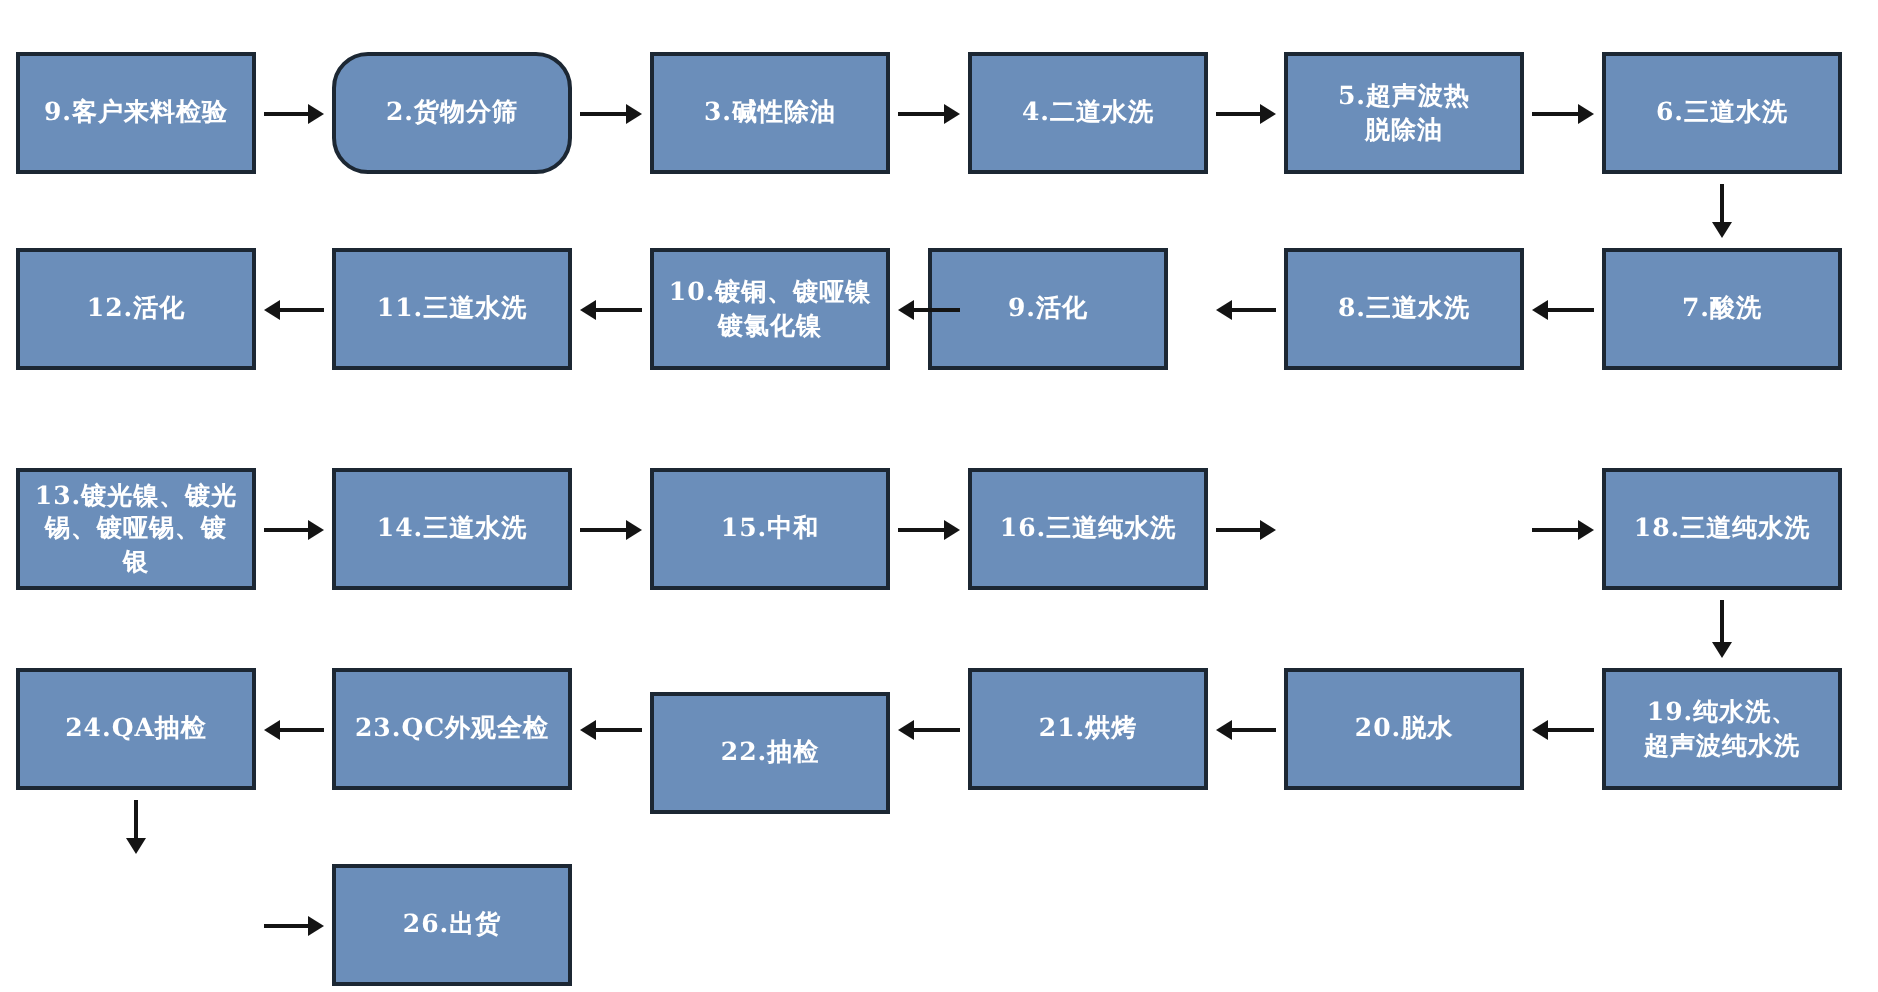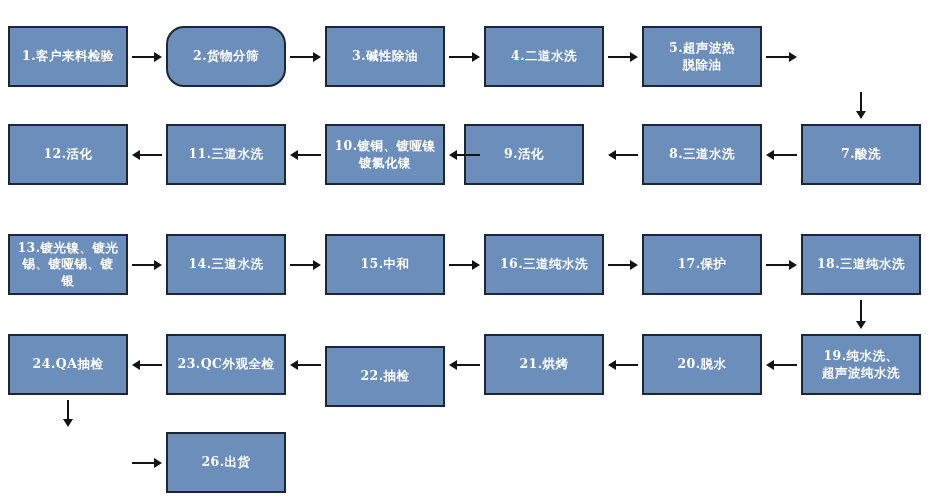--- a/index.html
+++ b/index.html
@@ -50,40 +50,40 @@
   .arr.v::after{
     content:"";position:absolute;bottom:0;left:1px;width:0;height:0;
     border-top:8px solid var(--arrow);
     border-left:5px solid transparent;border-right:5px solid transparent;
   }
 </style>
 </head>
 <body>
 
 <div class="canvas" id="canvas">
-    <div class="node" style="left: 8px; top: 26px;">1.客户来料检验</div>
+    <div class="node" style="left: 8px; top: 26px;">9.客户来料检验</div>
     <div class="node" style="left: 166px; top: 26px; border-radius: 18px;">2.货物分筛</div>
     <div class="node" style="left: 325px; top: 26px;">3.碱性除油</div>
     <div class="node" style="left: 484px; top: 26px;">4.二道水洗</div>
     <div class="node" style="left: 642px; top: 26px;">5.超声波热
 脱除油</div>
+    <div class="node" style="left: 801px; top: 26px;">6.三道水洗</div>
     <div class="node" style="left: 801px; top: 124px;">7.酸洗</div>
     <div class="node" style="left: 642px; top: 124px;">8.三道水洗</div>
     <div class="node" style="left: 464px; top: 124px;">9.活化</div>
     <div class="node" style="left: 325px; top: 124px;">10.镀铜、镀哑镍
 镀氯化镍</div>
     <div class="node" style="left: 166px; top: 124px;">11.三道水洗</div>
     <div class="node" style="left: 8px; top: 124px;">12.活化</div>
     <div class="node" style="left: 8px; top: 234px;">13.镀光镍、镀光
 锡、镀哑锡、镀
 银</div>
     <div class="node" style="left: 166px; top: 234px;">14.三道水洗</div>
     <div class="node" style="left: 325px; top: 234px;">15.中和</div>
     <div class="node" style="left: 484px; top: 234px;">16.三道纯水洗</div>
-    <div class="node" style="left: 642px; top: 234px;">17.保护</div>
     <div class="node" style="left: 801px; top: 234px;">18.三道纯水洗</div>
     <div class="node" style="left: 801px; top: 334px;">19.纯水洗、
 超声波纯水洗</div>
     <div class="node" style="left: 642px; top: 334px;">20.脱水</div>
     <div class="node" style="left: 484px; top: 334px;">21.烘烤</div>
     <div class="node" style="left: 325px; top: 334px; margin-top: 12px;">22.抽检</div>
     <div class="node" style="left: 166px; top: 334px;">23.QC外观全检</div>
     <div class="node" style="left: 8px; top: 334px;">24.QA抽检</div>
     <div class="node" style="left: 166px; top: 432px;">26.出货</div>
     <div class="arr h right" style="left: 132px; width: 30px; top: 51px;"></div>

